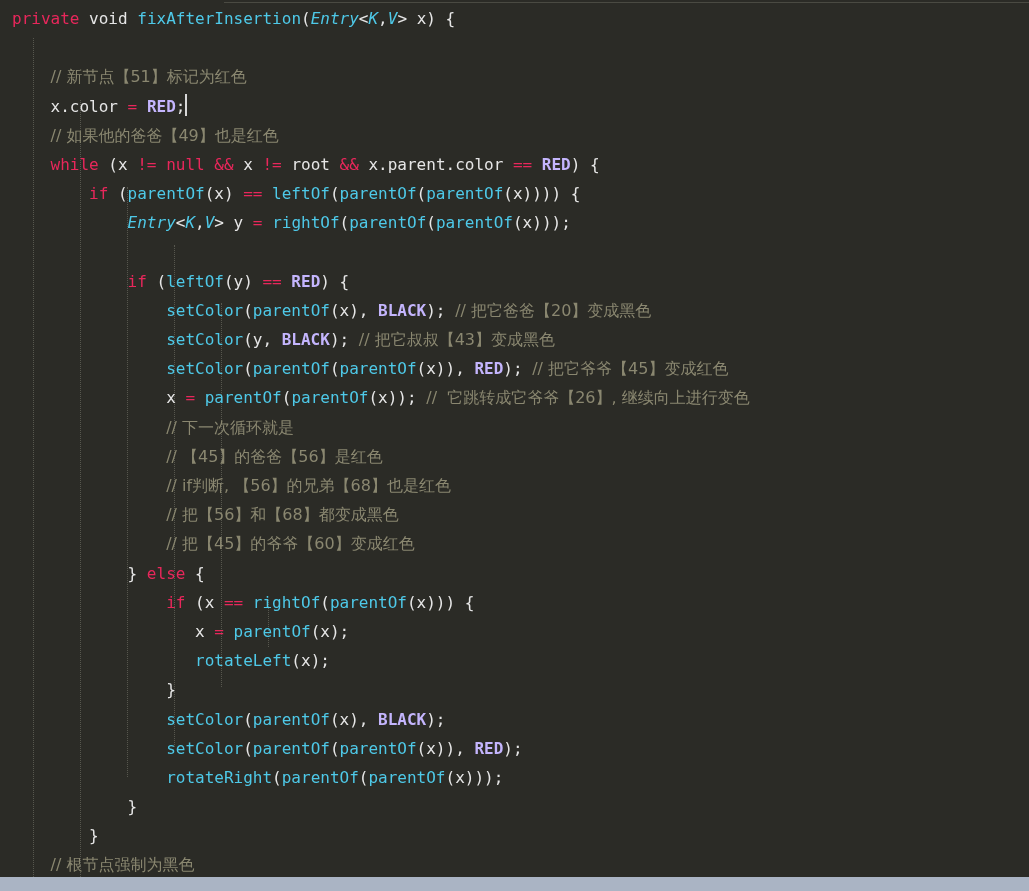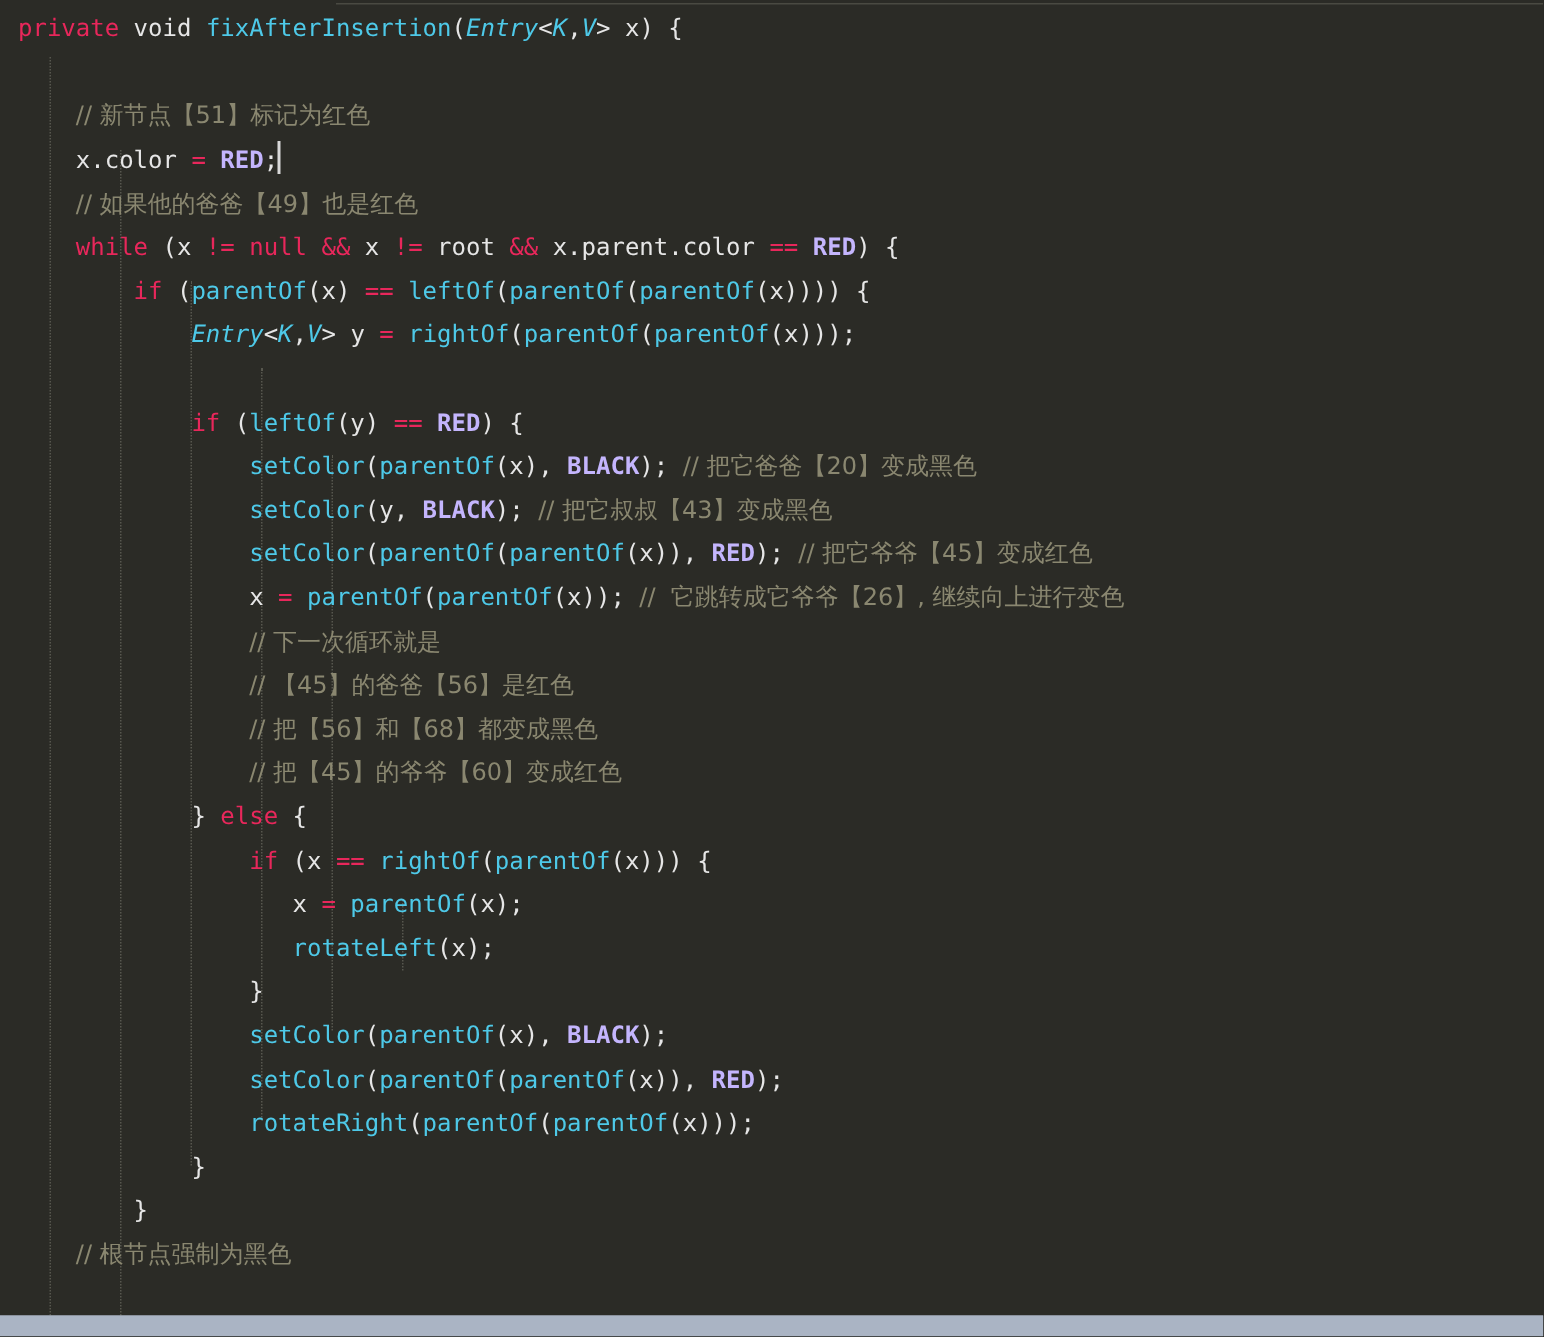--- a/index.html
+++ b/index.html
@@ -142,20 +142,21 @@
     <div class="code-line"><span class="pln">                </span><span class="mtd">setColor</span><span class="pln">(</span><span class="mtd">parentOf</span><span class="pln">(x), </span><span class="cst">BLACK</span><span class="pln">); </span><span class="cmt">// 把它爸爸【20】变成黑色</span></div>
 
     <div class="code-line"><span class="pln">                </span><span class="mtd">setColor</span><span class="pln">(y, </span><span class="cst">BLACK</span><span class="pln">); </span><span class="cmt">// 把它叔叔【43】变成黑色</span></div>
 
     <div class="code-line"><span class="pln">                </span><span class="mtd">setColor</span><span class="pln">(</span><span class="mtd">parentOf</span><span class="pln">(</span><span class="mtd">parentOf</span><span class="pln">(x)), </span><span class="cst">RED</span><span class="pln">); </span><span class="cmt">// 把它爷爷【45】变成红色</span></div>
 
     <div class="code-line"><span class="pln">                x </span><span class="op">=</span><span class="pln"> </span><span class="mtd">parentOf</span><span class="pln">(</span><span class="mtd">parentOf</span><span class="pln">(x)); </span><span class="cmt">//  它跳转成它爷爷【26】, 继续向上进行变色</span></div>
 
     <div class="code-line"><span class="pln">                </span><span class="cmt">// 下一次循环就是</span></div>
     <div class="code-line"><span class="pln">                </span><span class="cmt">// 【45】的爸爸【56】是红色</span></div>
+    <div class="code-line"><span class="pln">                </span><span class="cmt">// if判断, 【56】的兄弟【68】也是红色</span></div>
     <div class="code-line"><span class="pln">                </span><span class="cmt">// 把【56】和【68】都变成黑色</span></div>
     <div class="code-line"><span class="pln">                </span><span class="cmt">// 把【45】的爷爷【60】变成红色</span></div>
 
     <div class="code-line"><span class="pln">            } </span><span class="kw">else</span><span class="pln"> {</span></div>
 
     <div class="code-line"><span class="pln">                </span><span class="kw">if</span><span class="pln"> (x </span><span class="op">==</span><span class="pln"> </span><span class="mtd">rightOf</span><span class="pln">(</span><span class="mtd">parentOf</span><span class="pln">(x))) {</span></div>
 
     <div class="code-line"><span class="pln">                   x </span><span class="op">=</span><span class="pln"> </span><span class="mtd">parentOf</span><span class="pln">(x);</span></div>
 
     <div class="code-line"><span class="pln">                   </span><span class="mtd">rotateLeft</span><span class="pln">(x);</span></div>

